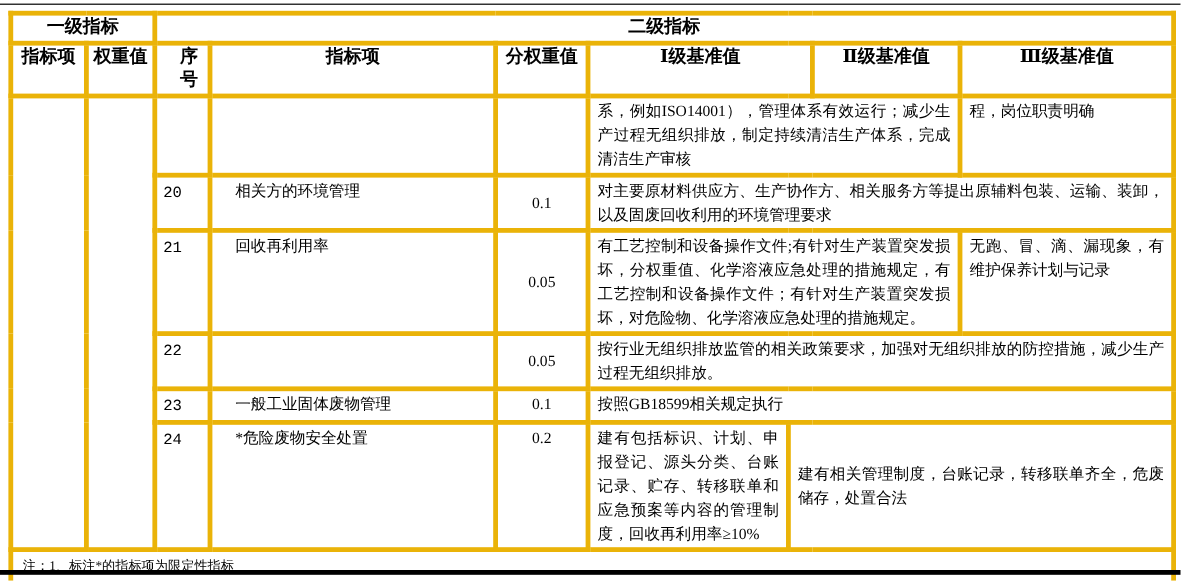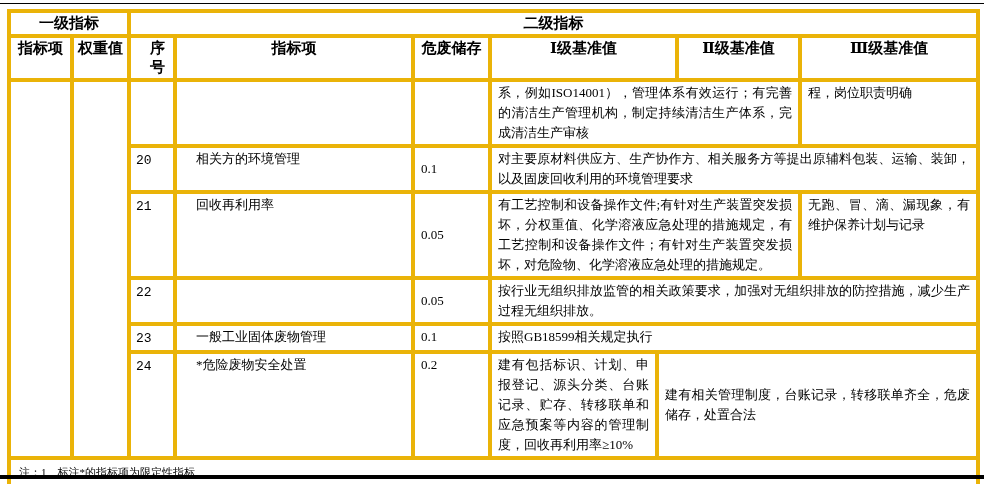--- a/index.html
+++ b/index.html
@@ -25,21 +25,21 @@
     border:4px solid #eab308;
     vertical-align:top;
     padding:1px 6px;
     font-size:13px;
     line-height:20px;
     overflow:hidden;
     word-break:break-all;
     margin-top:20px;
   }
   .hdr  { font-weight:bold; font-size:15px; text-align:center; line-height:19px; padding:1px 2px; }
-  .c    { text-align:left; }
+  .c    { text-align:center; }
   .mid  { vertical-align:middle; }
   .just { text-align:justify; }
   .seq  { padding:3px 4px 1px 5px;font-family:Liberation Mono, monospace; }
   .item { padding-left:19px; }
   .notes-cell { font-size:11px; line-height:20px; padding:2px 6px 1px 8px; }
   .note-line2 { margin-left:22px; }
 </style>
 </head>
 <body>
 
@@ -64,33 +64,33 @@
         <tr style="height:20px">
       <td colspan="2" class="hdr">一级指标</td>
       <td colspan="7" class="hdr">二级指标</td>
     </tr>
 
     <tr style="height:42px">
       <td class="hdr">指标项</td>
       <td class="hdr">权重值</td>
       <td class="hdr" style="padding:1px 19px">序号</td>
       <td class="hdr">指标项</td>
-      <td class="hdr">危废储存</td>
+      <td class="hdr">分权重值</td>
       <td colspan="2" class="hdr">Ⅰ级基准值</td>
       <td class="hdr">Ⅱ级基准值</td>
       <td class="hdr">Ⅲ级基准值</td>
     </tr>
 
     <tr style="height:64px">
       <td rowspan="6"></td>
       <td rowspan="6"></td>
       <td class="seq"></td>
       <td class="item"></td>
       <td></td>
-      <td colspan="3" class="just">系，例如ISO14001），管理体系有效运行；有完善的清洁生产管理机构，制定持续清洁生产体系，完成清洁生产审核</td>
+      <td colspan="3" class="just">系，例如ISO14001），管理体系有效运行；减少生产过程无组织排放，制定持续清洁生产体系，完成清洁生产审核</td>
       <td>程，岗位职责明确</td>
     </tr>
 
     <tr style="height:44px">
       <td class="seq">20</td>
       <td class="item">相关方的环境管理</td>
       <td class="c mid">0.1</td>
       <td colspan="4" class="just">对主要原材料供应方、生产协作方、相关服务方等提出原辅料包装、运输、装卸，以及固废回收利用的环境管理要求</td>
     </tr>
 

